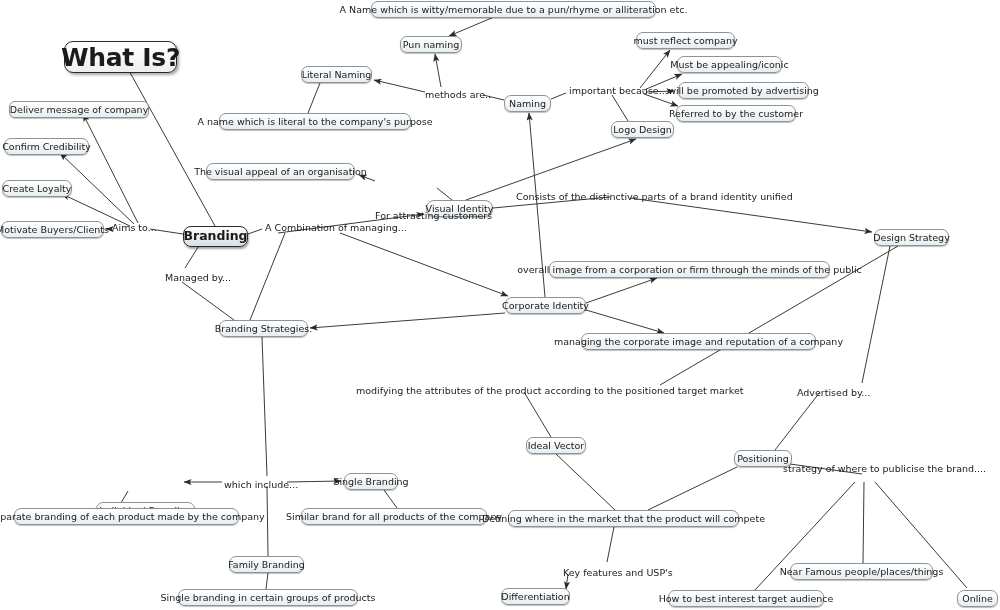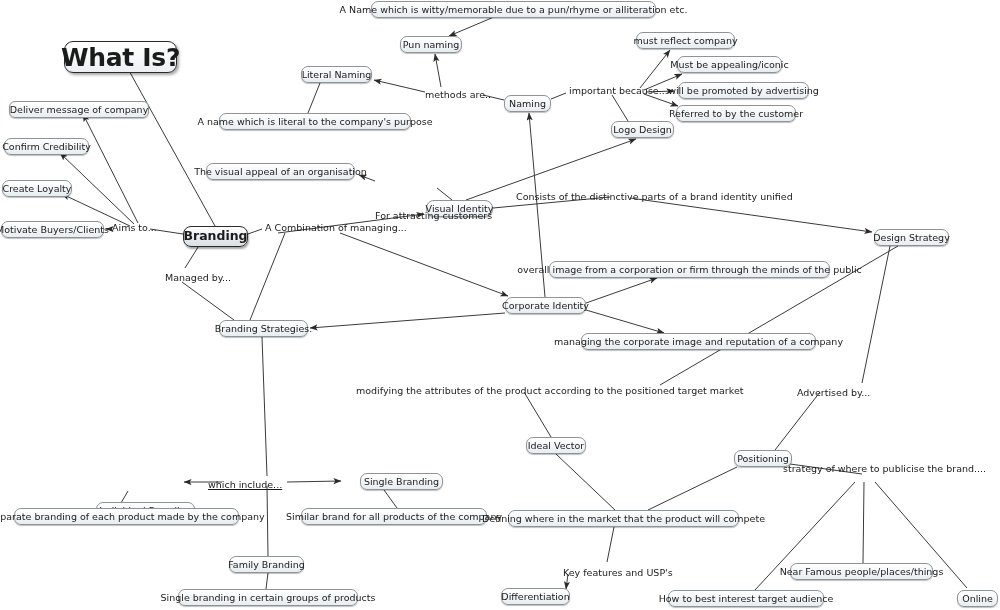--- a/index.html
+++ b/index.html
@@ -193,21 +193,21 @@
       </div>
       <div class="node" style="left: 526px; top: 437px; width: 60px;">
         <span>Ideal Vector</span>
       </div>
       <div class="node" style="left: 734px; top: 450px; width: 58px;">
         <span>Positioning</span>
       </div>
       <div class="node" style="left: 96px; top: 474px; width: 99px; margin-top: 28px;">
         <span>Individual Branding</span>
       </div>
-      <div class="node" style="left: 344px; top: 473px; width: 83px; margin-left: 16px;">
+      <div class="node" style="left: 344px; top: 473px; width: 54px;">
         <span>Single Branding</span>
       </div>
       <div class="node" style="left: 14px; top: 508px; width: 225px;">
         <span>Separate branding of each product made by the company</span>
       </div>
       <div class="node" style="left: 301px; top: 508px; width: 186px;">
         <span>Similar brand for all products of the company</span>
       </div>
       <div class="node" style="left: 508px; top: 510px; width: 231px;">
         <span>Defining where in the market that the product will compete</span>
@@ -234,17 +234,17 @@
   <div id="label-layer">
       <div class="linklabel" style="left: 112px; top: 223px;">Aims to...</div>
       <div class="linklabel" style="left: 425px; top: 90px;">methods are..</div>
       <div class="linklabel" style="left: 569px; top: 86px;">important because...</div>
       <div class="linklabel" style="left: 375px; top: 179px; margin-top: 32px;">For attracting customers</div>
       <div class="linklabel" style="left: 265px; top: 223px;">A Combination of managing...</div>
       <div class="linklabel" style="left: 516px; top: 192px;">Consists of the distinctive parts of a brand identity unified</div>
       <div class="linklabel" style="left: 165px; top: 273px;">Managed by...</div>
       <div class="linklabel" style="left: 356px; top: 386px;">modifying the attributes of the product according to the positioned target market</div>
       <div class="linklabel" style="left: 797px; top: 388px;">Advertised by...</div>
-      <div class="linklabel" style="left: 208px; top: 480px; text-decoration: underline;">which include...</div>
+      <div class="linklabel" style="left: 224px; top: 480px;">which include...</div>
       <div class="linklabel" style="left: 783px; top: 464px;">strategy of where to publicise the brand....</div>
       <div class="linklabel" style="left: 563px; top: 568px;">Key features and USP's</div>
     </div>
 </div>
 
 </body></html>

